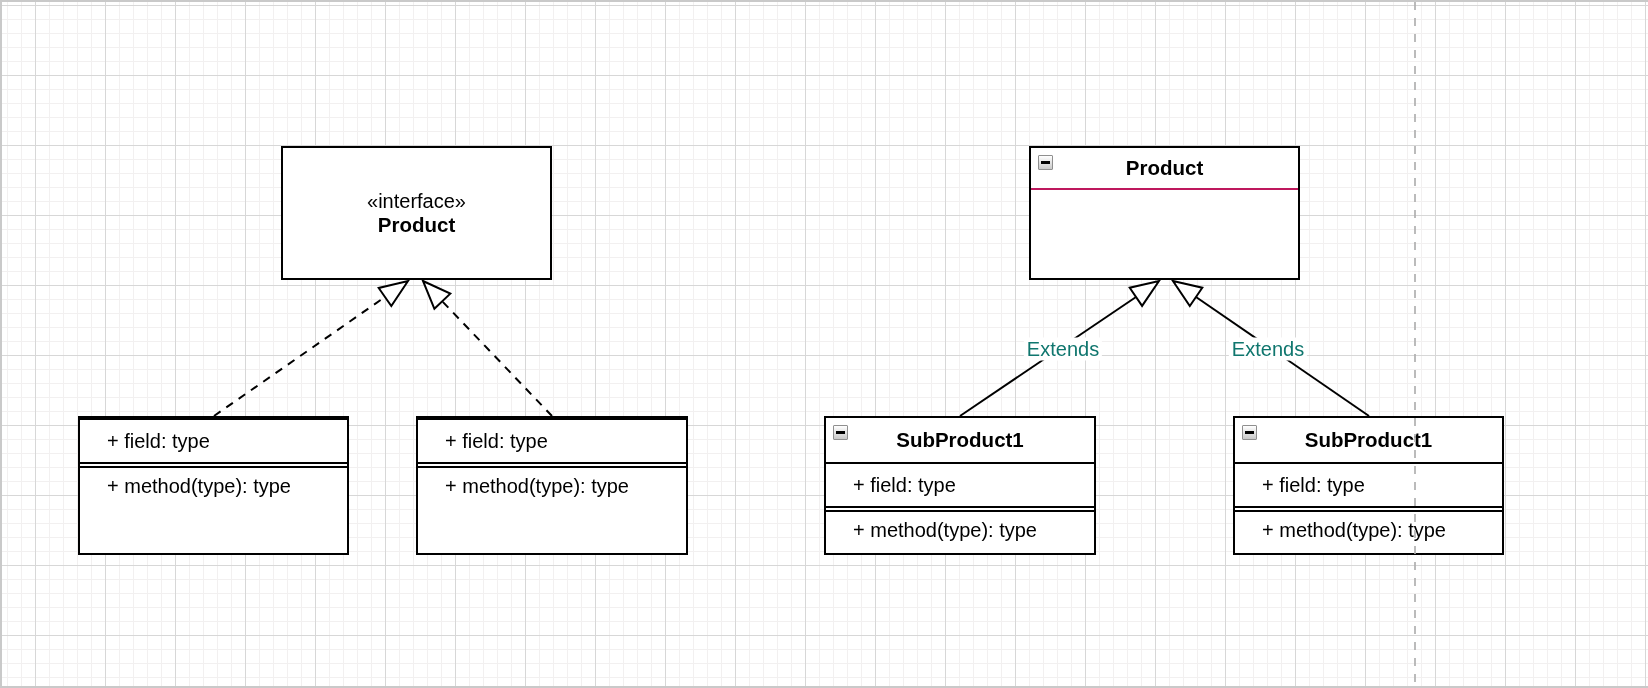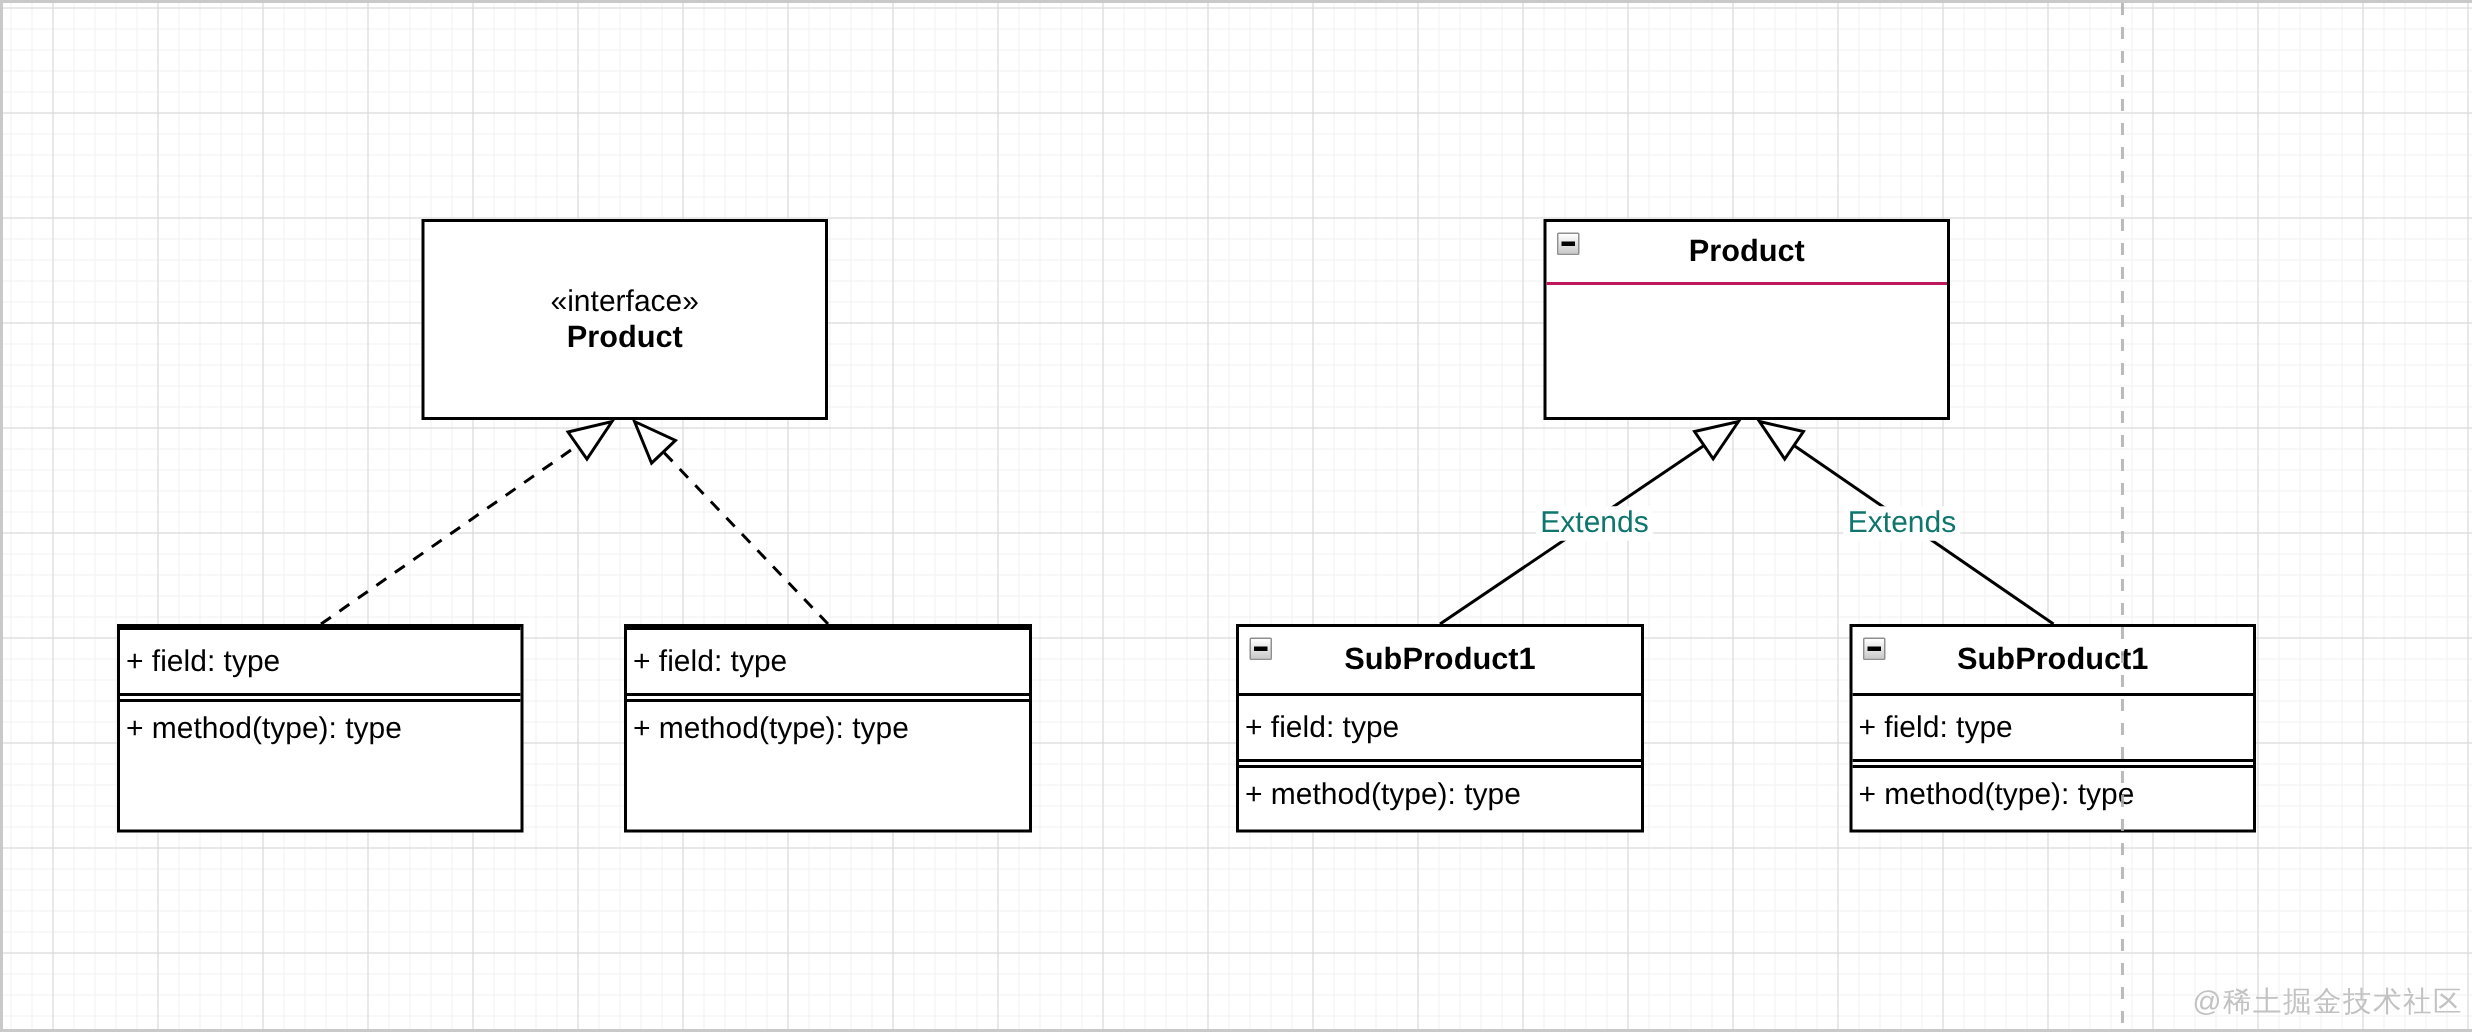--- a/index.html
+++ b/index.html
@@ -28,21 +28,21 @@
     position:absolute;background:#ffffff;border:2px solid #000;
     box-sizing:border-box;color:#000;
   }
   .row{position:relative;box-sizing:border-box;}
   .title-row{
     display:flex;align-items:center;justify-content:center;
     font-weight:bold;font-size:20.5px;
   }
   .member-row{
     display:flex;align-items:center;
-    padding-left:4px;font-size:20px;
+    padding-left:27px;font-size:20px;
   }
   .divider-row{height:6px;border-top:2px solid #000;border-bottom:2px solid #000;}
   
   .collapse-btn{
     position:absolute;left:7px;top:7px;width:15px;height:15px;
     background:linear-gradient(#ffffff,#c9c9c9);
     border:1px solid #8f8f8f;border-radius:1px;
     display:flex;align-items:center;justify-content:center;box-sizing:border-box;
   }
   .collapse-btn .minus{display:block;width:9px;height:3px;background:#000;}
@@ -165,15 +165,14 @@
     </div>
   </div>
 
   <span id="label-extends-left" class="edge-label">Extends</span>
   <span id="label-extends-right" class="edge-label">Extends</span>
 
   <svg class="edges" style="z-index:5" width="1648" height="688" viewBox="0 0 1648 688">
     <line x1="1413" y1="0" x2="1413" y2="688" stroke="#b0b0b0" stroke-width="2" stroke-dasharray="8 8" opacity="0.85"></line>
   </svg>
 
-  <div class="watermark">@稀土掘金技术社区</div>
 
 </div>
 
 </body></html>

